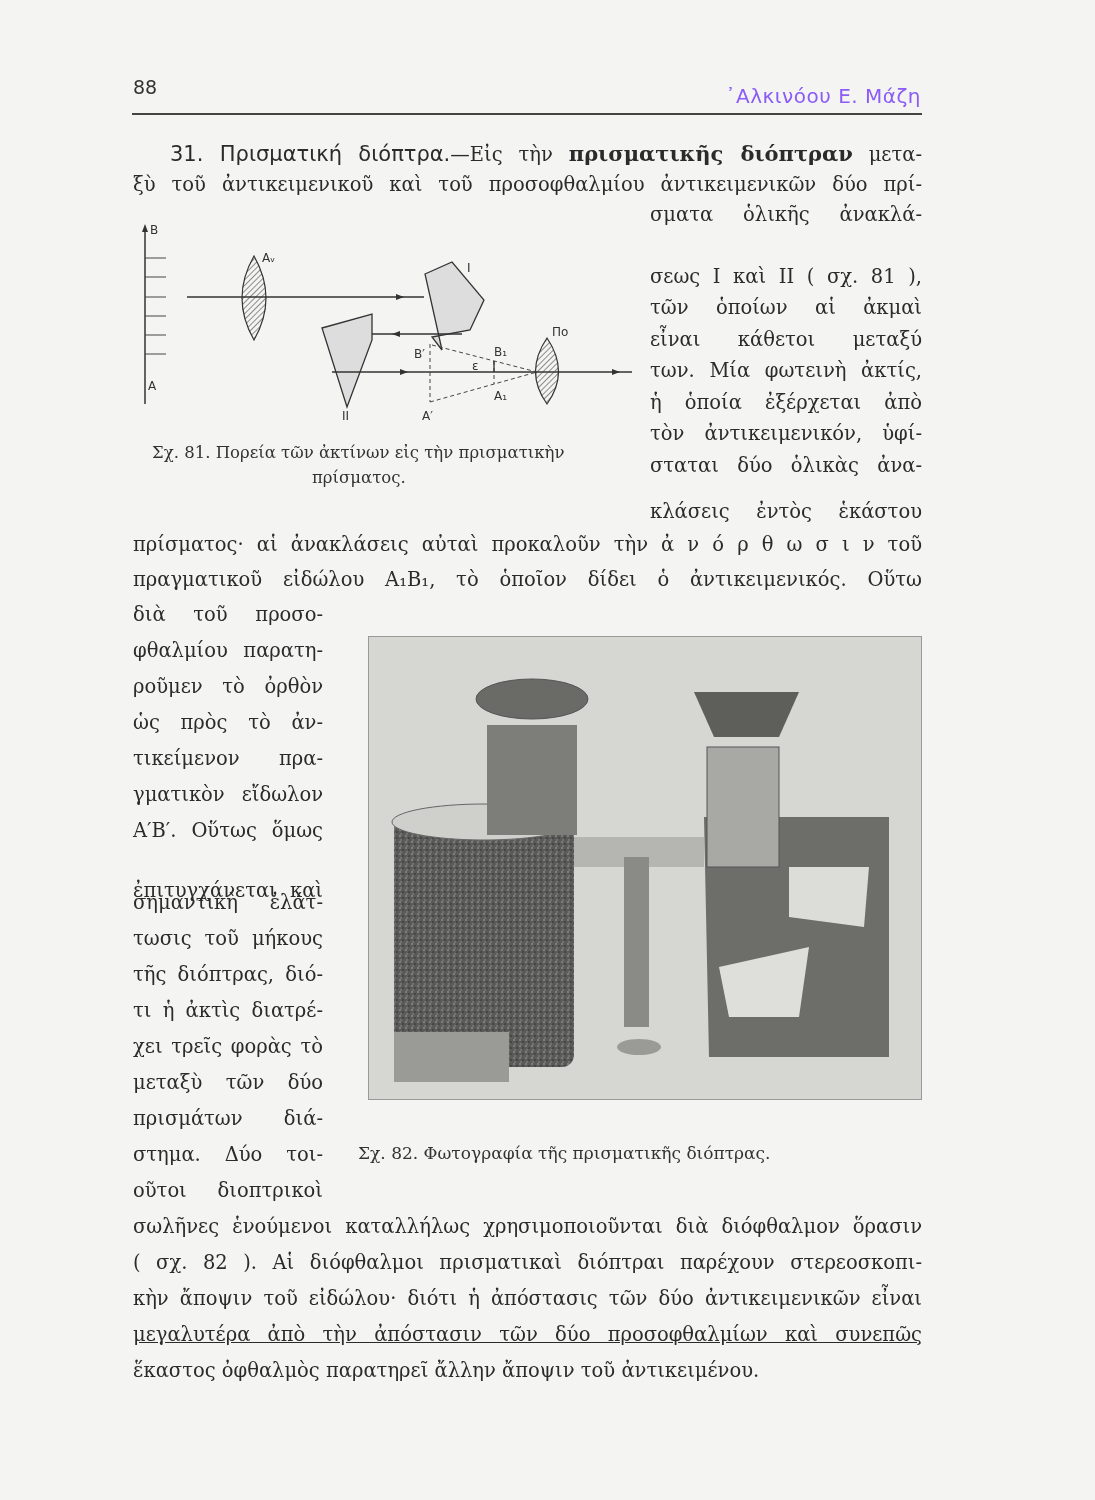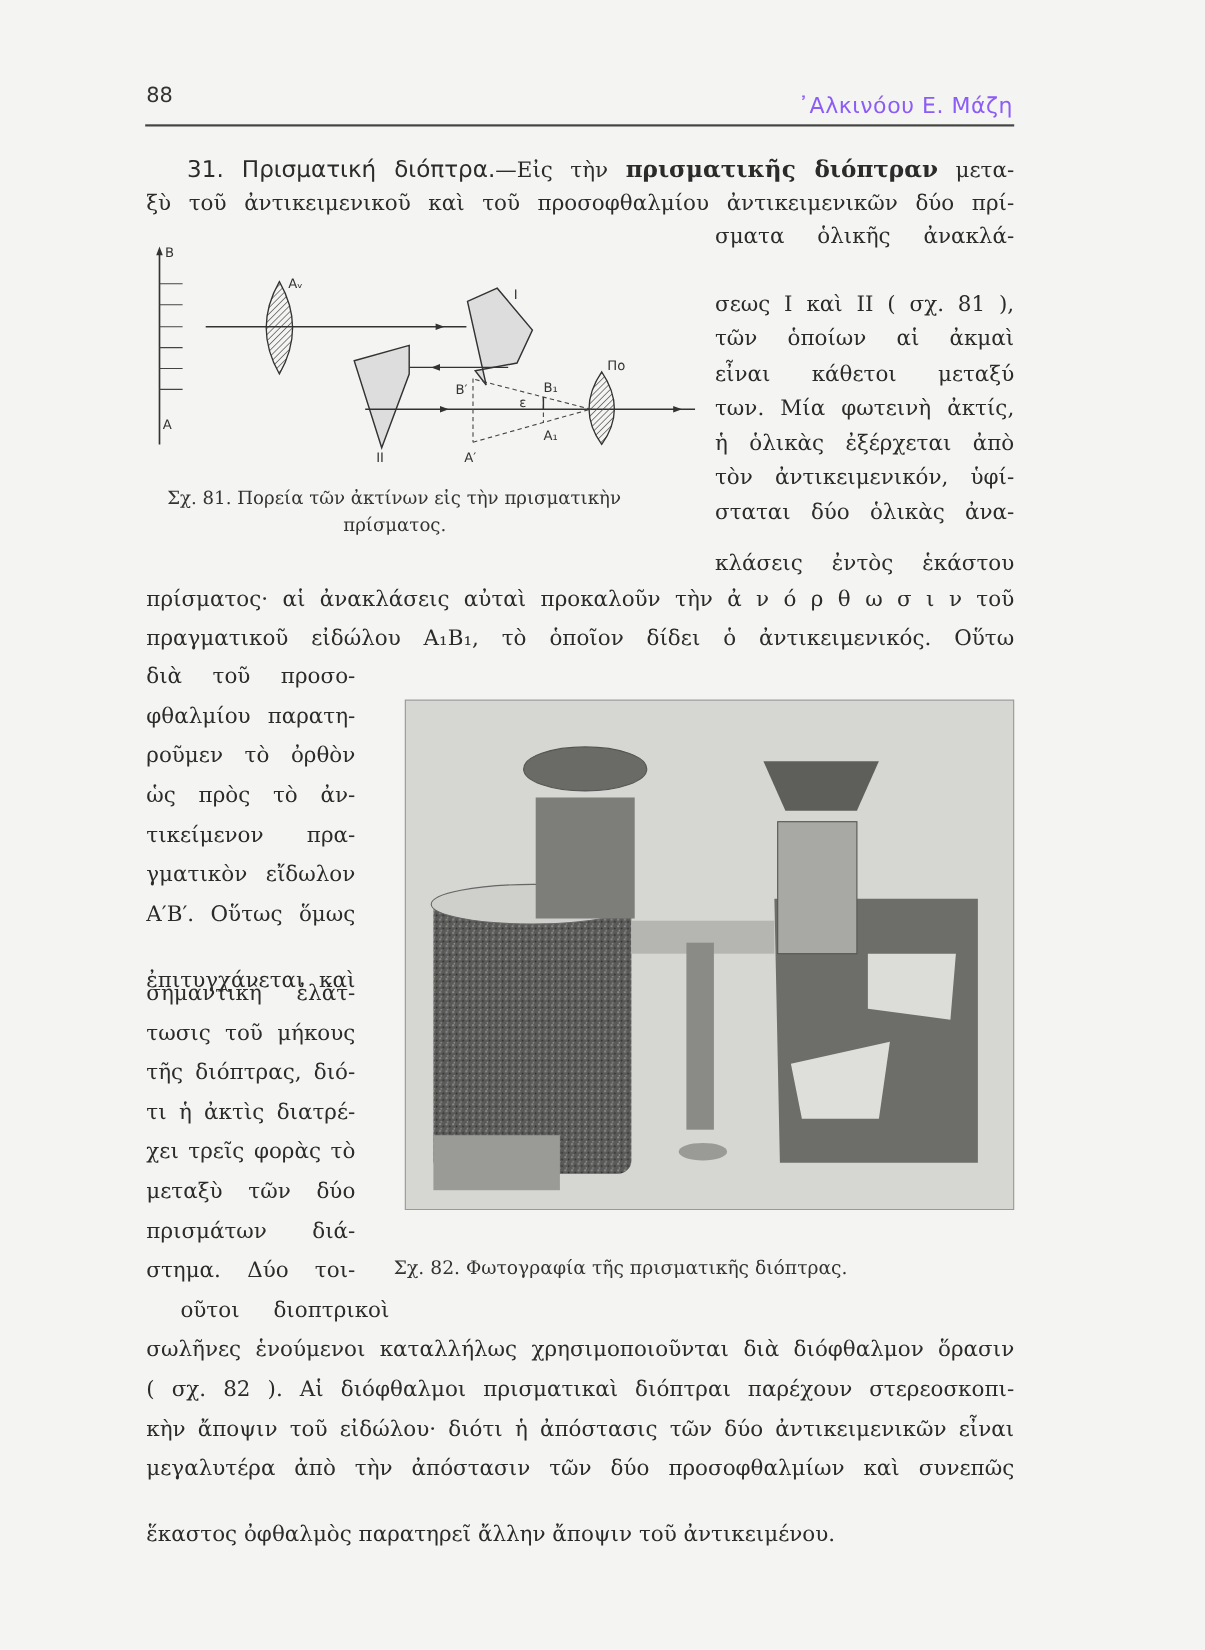--- a/index.html
+++ b/index.html
@@ -37,21 +37,21 @@
   <span class="bold-term">πρισματικῆς διόπτραν</span>
   <span>μετα-</span>
 </div>
 
 <div class="line" style="left:133px; top:170px; width:789px;">ξὺ τοῦ ἀντικειμενικοῦ καὶ τοῦ προσοφθαλμίου ἀντικειμενικῶν δύο πρί-</div>
 <div class="line" style="left:650px; top:200px; width:272px;">σματα ὁλικῆς ἀνακλά-</div>
 <div class="line" style="left:650px; top:262px; width:272px;">σεως I καὶ II ( σχ. 81 ),</div>
 <div class="line" style="left:650px; top:293px; width:272px;">τῶν ὁποίων αἱ ἀκμαὶ</div>
 <div class="line" style="left:650px; top:325px; width:272px;">εἶναι κάθετοι μεταξύ</div>
 <div class="line" style="left:650px; top:356px; width:272px;">των. Μία φωτεινὴ ἀκτίς,</div>
-<div class="line" style="left:650px; top:388px; width:272px;">ἡ ὁλικὰς ἐξέρχεται ἀπὸ</div>
+<div class="line" style="left:650px; top:388px; width:272px;">ἡ ὁποία ἐξέρχεται ἀπὸ</div>
 <div class="line" style="left:650px; top:419px; width:272px;">τὸν ἀντικειμενικόν, ὑφί-</div>
 <div class="line" style="left:650px; top:451px; width:272px;">σταται δύο ὁλικὰς ἀνα-</div>
 <div class="line" style="left:650px; top:497px; width:272px;">κλάσεις ἐντὸς ἑκάστου</div>
 <div class="line" style="left:133px; top:530px; width:789px;">πρίσματος· αἱ ἀνακλάσεις αὐταὶ προκαλοῦν τὴν ἀ ν ό ρ θ ω σ ι ν τοῦ</div>
 <div class="line" style="left:133px; top:565px; width:789px;">πραγματικοῦ εἰδώλου A₁B₁, τὸ ὁποῖον δίδει ὁ ἀντικειμενικός. Οὕτω</div>
 
 <div class="line" style="left:133px; top:600px; width:190px;">διὰ τοῦ προσο-</div>
 <div class="line" style="left:133px; top:636px; width:190px;">φθαλμίου παρατη-</div>
 <div class="line" style="left:133px; top:672px; width:190px;">ροῦμεν τὸ ὀρθὸν</div>
 <div class="line" style="left:133px; top:708px; width:190px;">ὡς πρὸς τὸ ἀν-</div>
@@ -60,27 +60,27 @@
 <div class="line" style="left:133px; top:816px; width:190px;">A′B′. Οὕτως ὅμως</div>
 <div class="line" style="left:133px; top:852px; width:190px;margin-top:24px;">ἐπιτυγχάνεται καὶ</div>
 <div class="line" style="left:133px; top:888px; width:190px;">σημαντικὴ ἐλάτ-</div>
 <div class="line" style="left:133px; top:924px; width:190px;">τωσις τοῦ μήκους</div>
 <div class="line" style="left:133px; top:960px; width:190px;">τῆς διόπτρας, διό-</div>
 <div class="line" style="left:133px; top:996px; width:190px;">τι ἡ ἀκτὶς διατρέ-</div>
 <div class="line" style="left:133px; top:1032px; width:190px;">χει τρεῖς φορὰς τὸ</div>
 <div class="line" style="left:133px; top:1068px; width:190px;">μεταξὺ τῶν δύο</div>
 <div class="line" style="left:133px; top:1104px; width:190px;">πρισμάτων διά-</div>
 <div class="line" style="left:133px; top:1140px; width:190px;">στημα. Δύο τοι-</div>
-<div class="line" style="left:133px; top:1176px; width:190px;margin-left:31px;">οῦτοι διοπτρικοὶ</div>
+<div class="line" style="left:133px; top:1176px; width:190px;">οῦτοι διοπτρικοὶ</div>
 
 <div class="line" style="left:133px; top:1212px; width:789px;">σωλῆνες ἑνούμενοι καταλλήλως χρησιμοποιοῦνται διὰ διόφθαλμον ὅρασιν</div>
 <div class="line" style="left:133px; top:1248px; width:789px;">( σχ. 82 ). Αἱ διόφθαλμοι πρισματικαὶ διόπτραι παρέχουν στερεοσκοπι-</div>
 <div class="line" style="left:133px; top:1284px; width:789px;">κὴν ἄποψιν τοῦ εἰδώλου· διότι ἡ ἀπόστασις τῶν δύο ἀντικειμενικῶν εἶναι</div>
-<div class="line" style="left:133px; top:1320px; width:789px;">μεγαλυτέρα ἀπὸ τὴν ἀπόστασιν τῶν δύο προσοφθαλμίων καὶ συνεπῶς</div>
-<div class="line last" style="left:133px; top:1356px; width:789px;margin-top:24px;">ἕκαστος ὀφθαλμὸς παρατηρεῖ ἄλλην ἄποψιν τοῦ ἀντικειμένου.</div>
+<div class="line" style="left:133px; top:1320px; width:789px;text-decoration:underline;">μεγαλυτέρα ἀπὸ τὴν ἀπόστασιν τῶν δύο προσοφθαλμίων καὶ συνεπῶς</div>
+<div class="line last" style="left:133px; top:1356px; width:789px;">ἕκαστος ὀφθαλμὸς παρατηρεῖ ἄλλην ἄποψιν τοῦ ἀντικειμένου.</div>
 
 <svg class="diagram" viewBox="0 0 500 200">
   <defs>
     <pattern id="hatch" width="4" height="4" patternUnits="userSpaceOnUse" patternTransform="rotate(45)">
       <line x1="0" y1="0" x2="0" y2="4" stroke="#444" stroke-width="1.2"></line>
     </pattern>
   </defs>
 
   <line x1="13" y1="6" x2="13" y2="182" stroke="#333" stroke-width="1.5"></line>
   <polygon points="13,2 10,10 16,10" fill="#333"></polygon>

